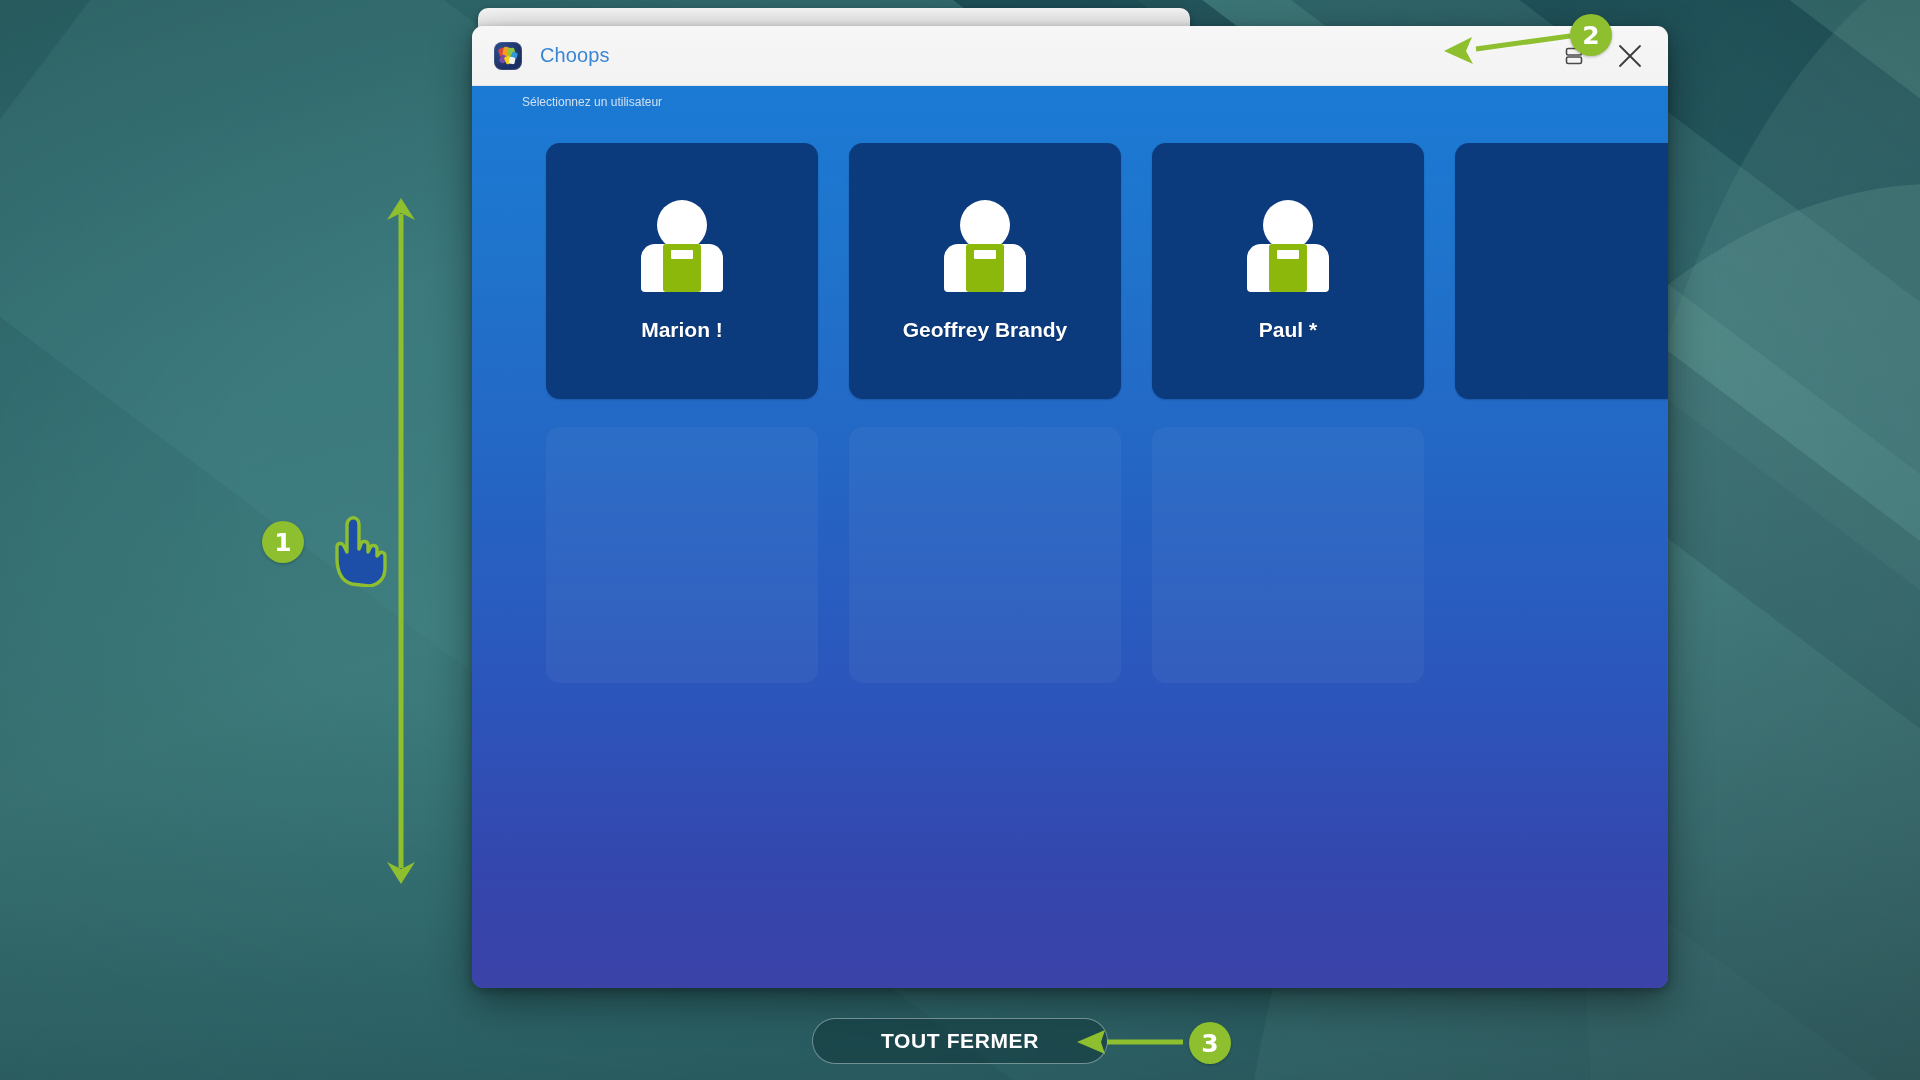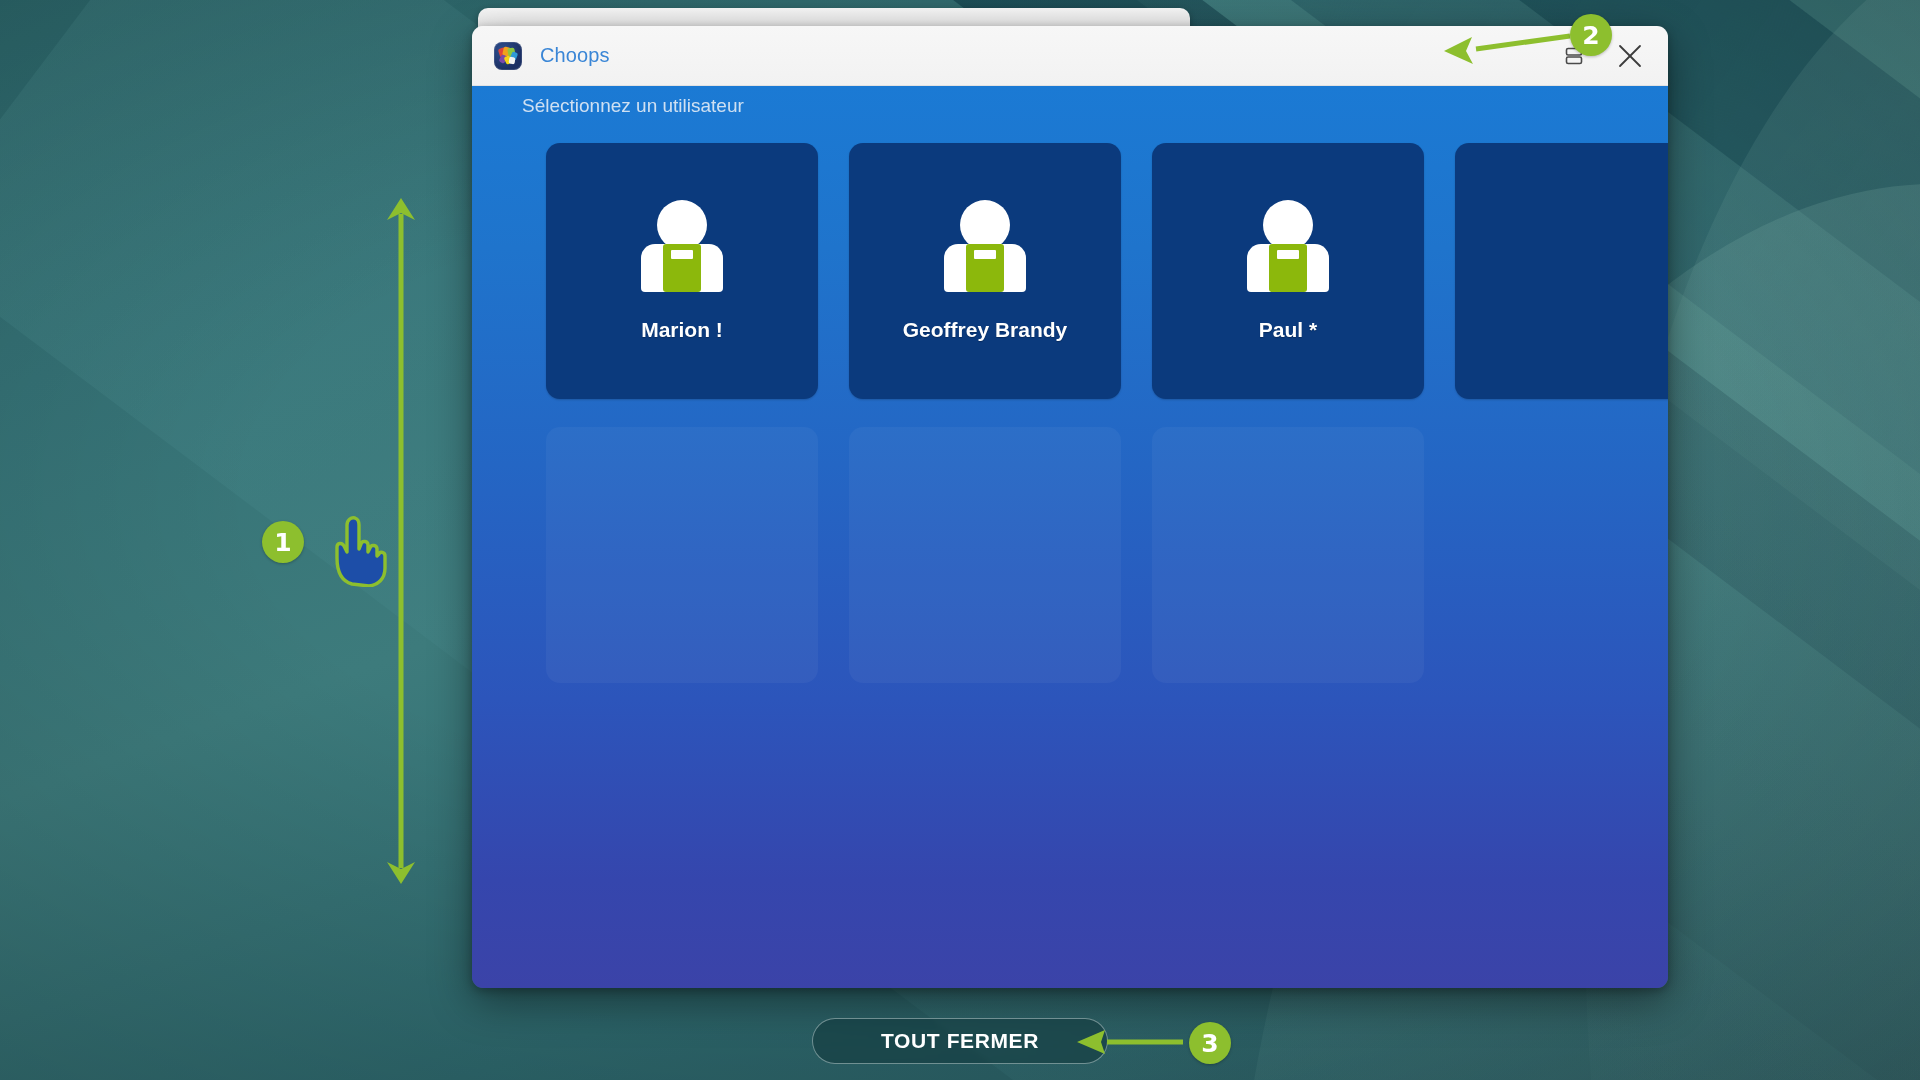--- a/index.html
+++ b/index.html
@@ -108,21 +108,21 @@
   .win-btn svg { display:block; }
 
   
   #content {
     flex:1 1 auto; position:relative;
     background:linear-gradient(180deg, #1b7ad4 0%, #1f74cc 18%, #2466c4 42%, #2c55bb 68%, #3546ad 88%, #3b43a8 100%);
     overflow:hidden;
   }
   #subtitle {
     position:absolute; left:50px; top:9px;
-    font-size:19px; color:#cfe0f2; font-weight:400;
+    font-size:12px; color:#cfe0f2; font-weight:400;
   }
   #user-grid {
     position:absolute; left:50px; top:57px; right:0;
     display:grid;
     grid-template-columns:repeat(4, 272px);
     grid-auto-rows:256px;
     column-gap:31px; row-gap:28px;padding-left:24px;
   }
   .user-card {
     border-radius:14px;

